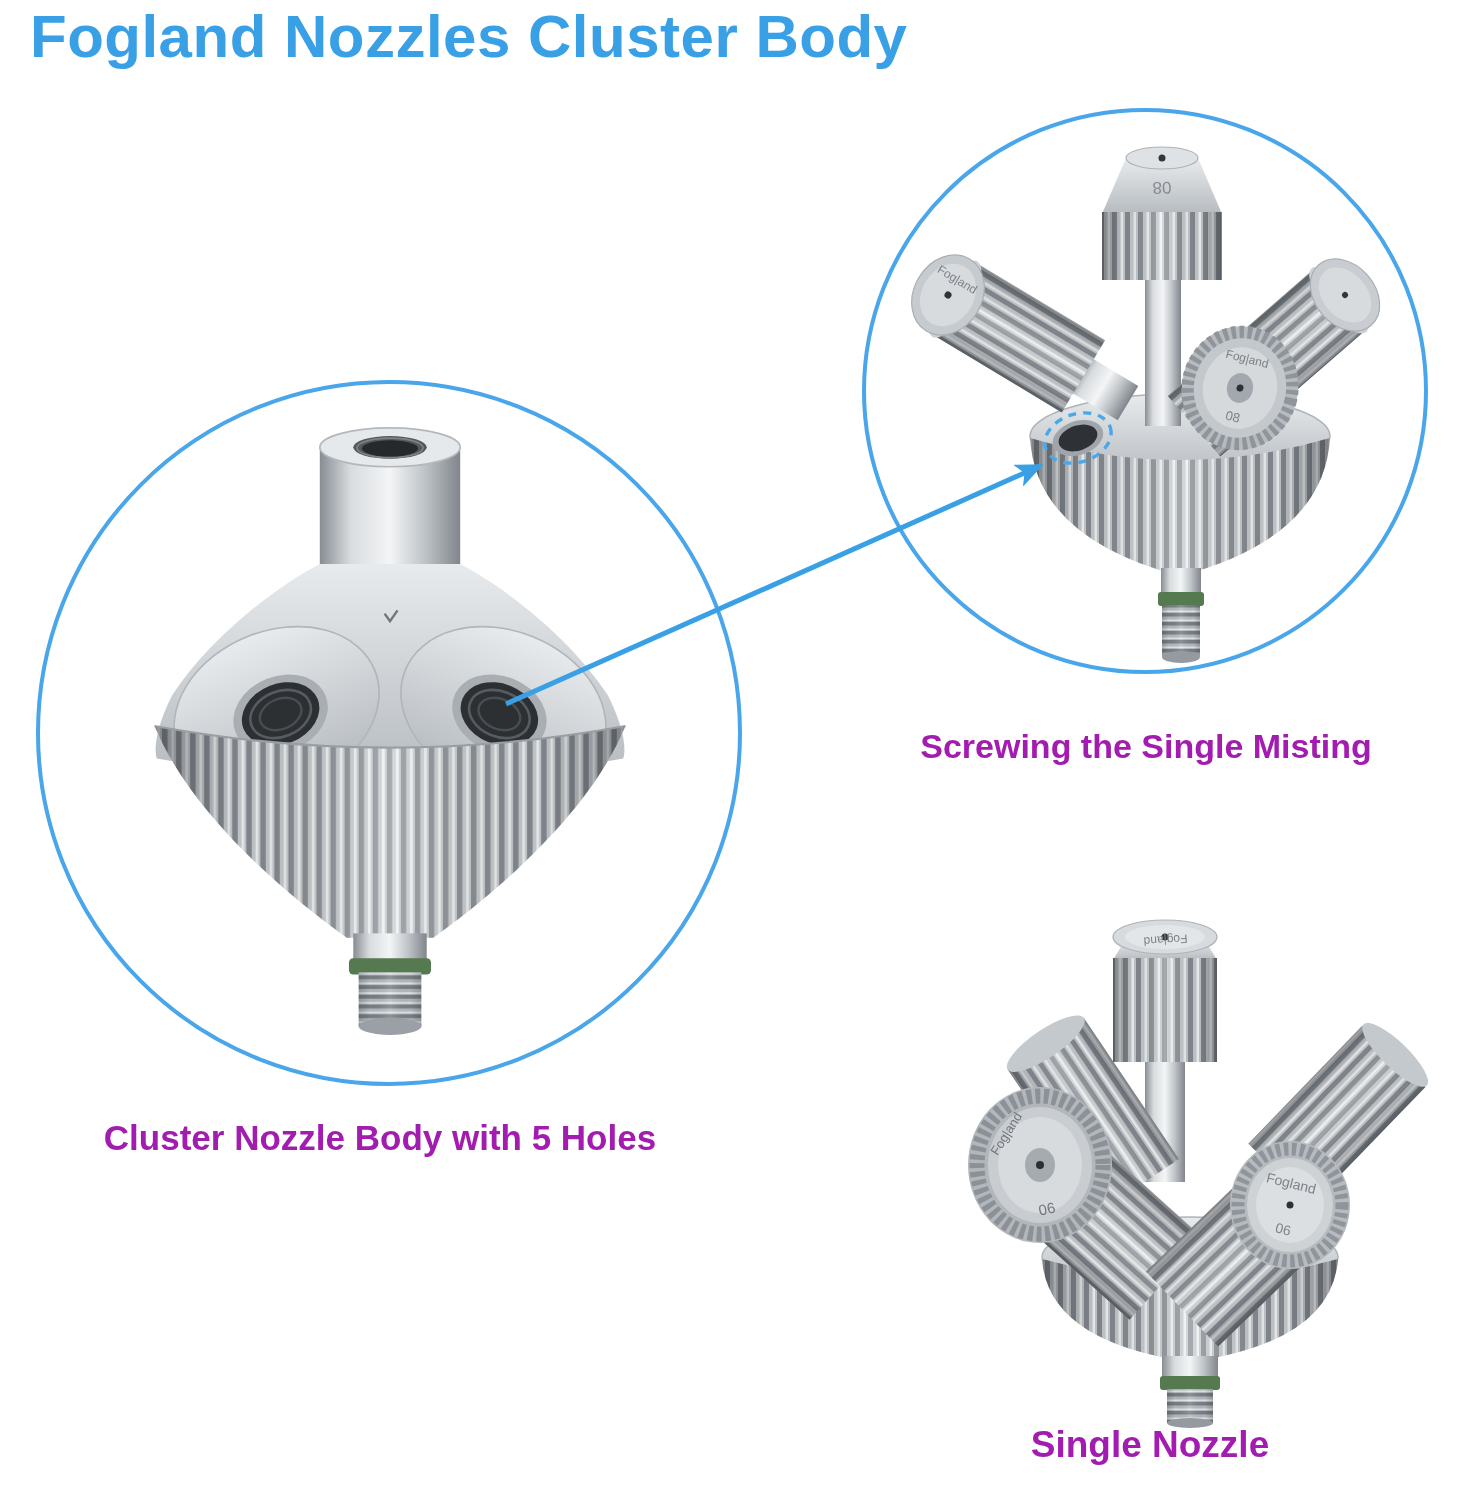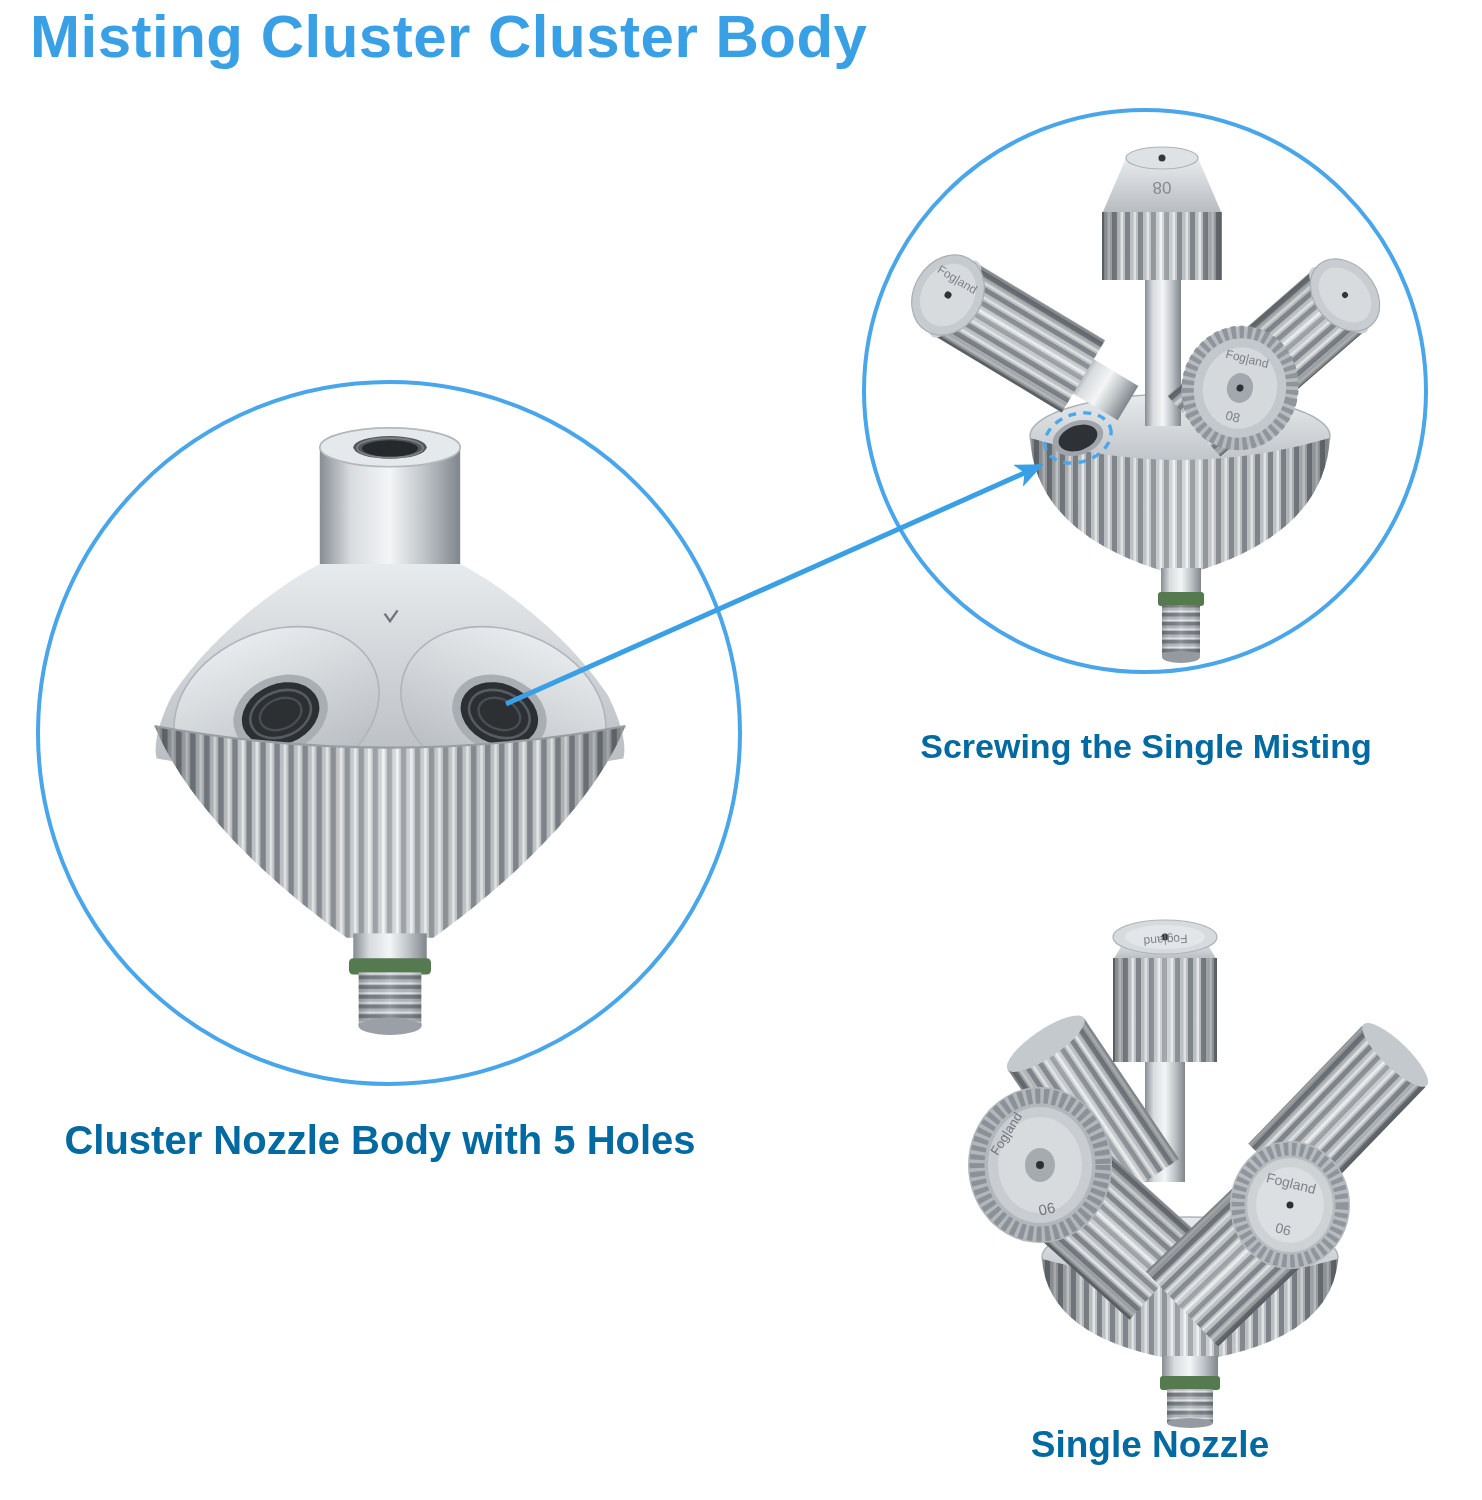--- a/index.html
+++ b/index.html
@@ -2,22 +2,22 @@
 <html><head>
 <meta charset="utf-8">
 <style>
   * { margin:0; padding:0; box-sizing:border-box; }
   html,body { background:#ffffff; font-family:"Liberation Sans", sans-serif; }
   .page { position:relative; width:1482px; height:1500px; background:#ffffff; overflow:hidden; }
   .title { position:absolute; left:30px; top:2px; font-size:60px; font-weight:700; color:#3aa0e6; letter-spacing:0.5px; }
   .ring { position:absolute; border:4px solid #4aa6ea; border-radius:50%; background:transparent; }
   .ring-left { left:36px; top:380px; width:706px; height:706px; }
   .ring-tr   { left:862px; top:108px; width:566px; height:566px; }
-  .caption { position:absolute; color:#0369a1; font-weight:700; text-align:center; }
-  .caption-left { left:20px;  top:1118px; width:720px; font-size:40px; }
+  .caption { position:absolute; color:#a21caf; font-weight:700; text-align:center; }
+  .caption-left { left:20px;  top:1118px; width:720px; font-size:35px; }
   .caption-tr   { left:856px; top:724px;  width:580px; font-size:34px; line-height:1.35; }
   .caption-br   { left:910px; top:1424px; width:480px; font-size:37px; }
   .photo { position:absolute; }
   .overlay { position:absolute; left:0; top:0; pointer-events:none; }
   svg text { font-family:"Liberation Sans", sans-serif; }
 </style>
 </head>
 <body>
 
 <div class="page">
@@ -63,21 +63,21 @@
         <stop offset="0.5" stop-color="#ffffff" stop-opacity="0.28"></stop>
         <stop offset="0.82" stop-color="#23272b" stop-opacity="0.05"></stop>
         <stop offset="1" stop-color="#23272b" stop-opacity="0.45"></stop>
       </linearGradient>
       <marker id="mArrow" markerUnits="userSpaceOnUse" markerWidth="30" markerHeight="24" refX="24" refY="12" orient="auto">
         <path d="M0,0 L28,12 L0,24 L7,12 Z" fill="#3aa0e6"></path>
       </marker>
     </defs>
   </svg>
 
-  <h1 class="title">Misting Cluster Cluster Body</h1>
+  <h1 class="title">Fogland Nozzles Cluster Body</h1>
 
   <div class="ring ring-left"></div>
   <div class="ring ring-tr"></div>
 
   <svg class="photo" style="left:120px; top:402px;" width="540" height="648" viewBox="0 0 500 600">
 
     <g>
       <rect x="185" y="42" width="130" height="112" fill="url(#gMetalH)"></rect>
       <ellipse cx="250" cy="42" rx="65" ry="18" fill="#e6e9eb" stroke="#b3b8bd" stroke-width="1.5"></ellipse>
       <ellipse cx="250" cy="42" rx="34" ry="10.5" fill="#53585c"></ellipse>

